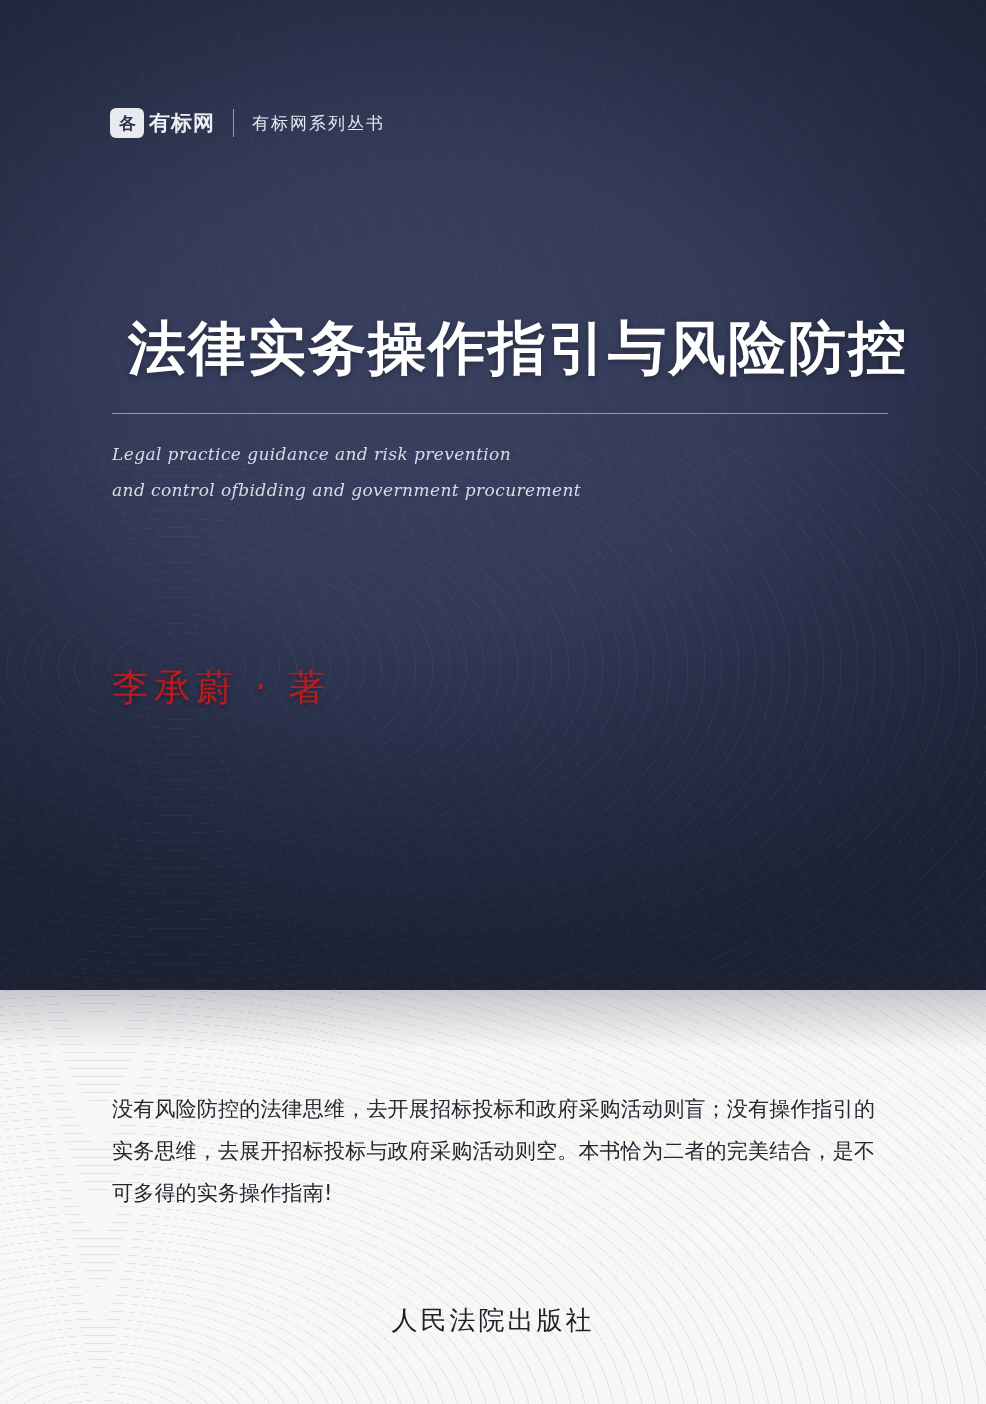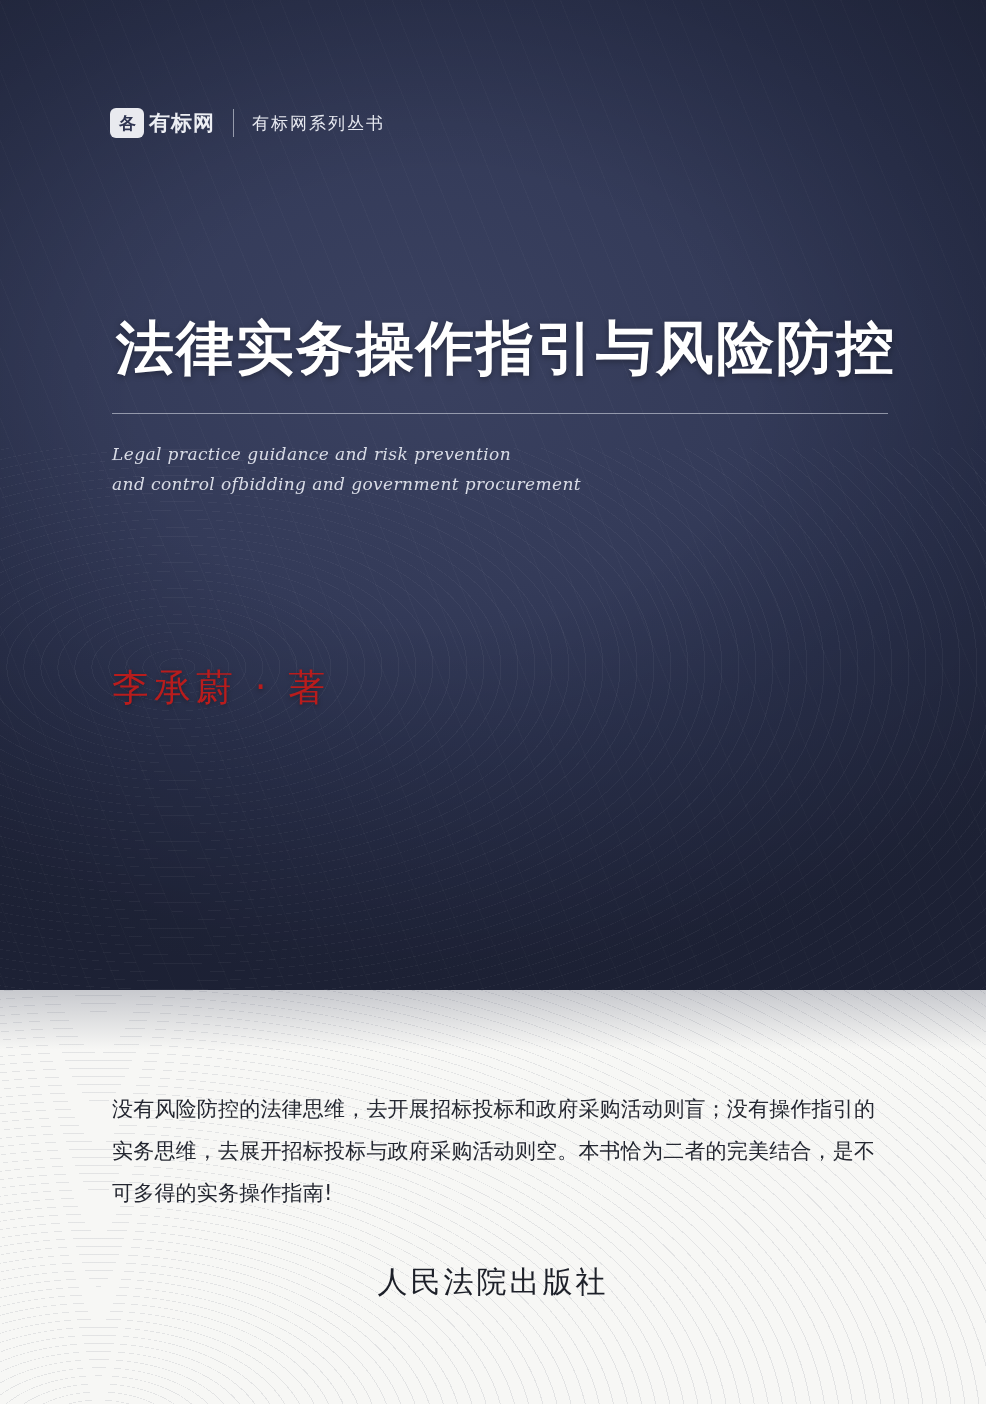--- a/index.html
+++ b/index.html
@@ -166,20 +166,21 @@
     font-family: "DejaVu Sans", sans-serif;
     font-weight: bold;
     font-size: 58px;
     letter-spacing: 2px;
     line-height: 1.32;
     text-shadow: 0 2px 6px rgba(0,0,0,0.35);
     white-space: nowrap;
   }
   .title-line-2 {
     padding-left: 8px;
+    text-align: right;
   }
 
   .rule {
     margin: 26px 0 0 4px;
     width: 776px;
     height: 1px;
     background: rgba(226,229,238,0.55);
   }
 
   .subtitle {
@@ -216,26 +217,26 @@
     font-family: "DejaVu Sans", sans-serif;
     font-size: 21px;
     line-height: 2.0;
     letter-spacing: .2px;
     z-index: 5;
   }
 
   .publisher {
     position: absolute;
     left: 0;
-    top: 1262px;
+    top: 1303px;
     width: 986px;
     text-align: center;
     color: #1d2029;
     font-family: "DejaVu Sans", sans-serif;
-    font-size: 30px;
+    font-size: 26px;
     letter-spacing: 3px;
     z-index: 5;
   }
 </style>
 </head>
 <body>
 
 <div class="cover">
 
   <div class="panel-dark">
@@ -250,21 +251,21 @@
       <span class="logo-word">有标网</span>
     </div>
     <div class="logo-divider"></div>
     <div class="series-label">有标网系列丛书</div>
   </div>
 
   <div class="title-block">
     <div class="title-line title-line-2">法律实务操作指引与风险防控</div>
     <div class="rule"></div>
     <div class="subtitle">Legal practice guidance and risk prevention</div>
-    <div class="subtitle" style="margin-top:2px;">and control ofbidding and government procurement</div>
+    <div class="subtitle" style="margin-top:8px;">and control ofbidding and government procurement</div>
   </div>
 
   <div class="author">李承蔚 · 著</div>
 
   <div class="blurb">没有风险防控的法律思维，去开展招标投标和政府采购活动则盲；没有操作指引的实务思维，去展开招标投标与政府采购活动则空。本书恰为二者的完美结合，是不可多得的实务操作指南!</div>
 
   <div class="publisher">人民法院出版社</div>
 
 </div>
 

